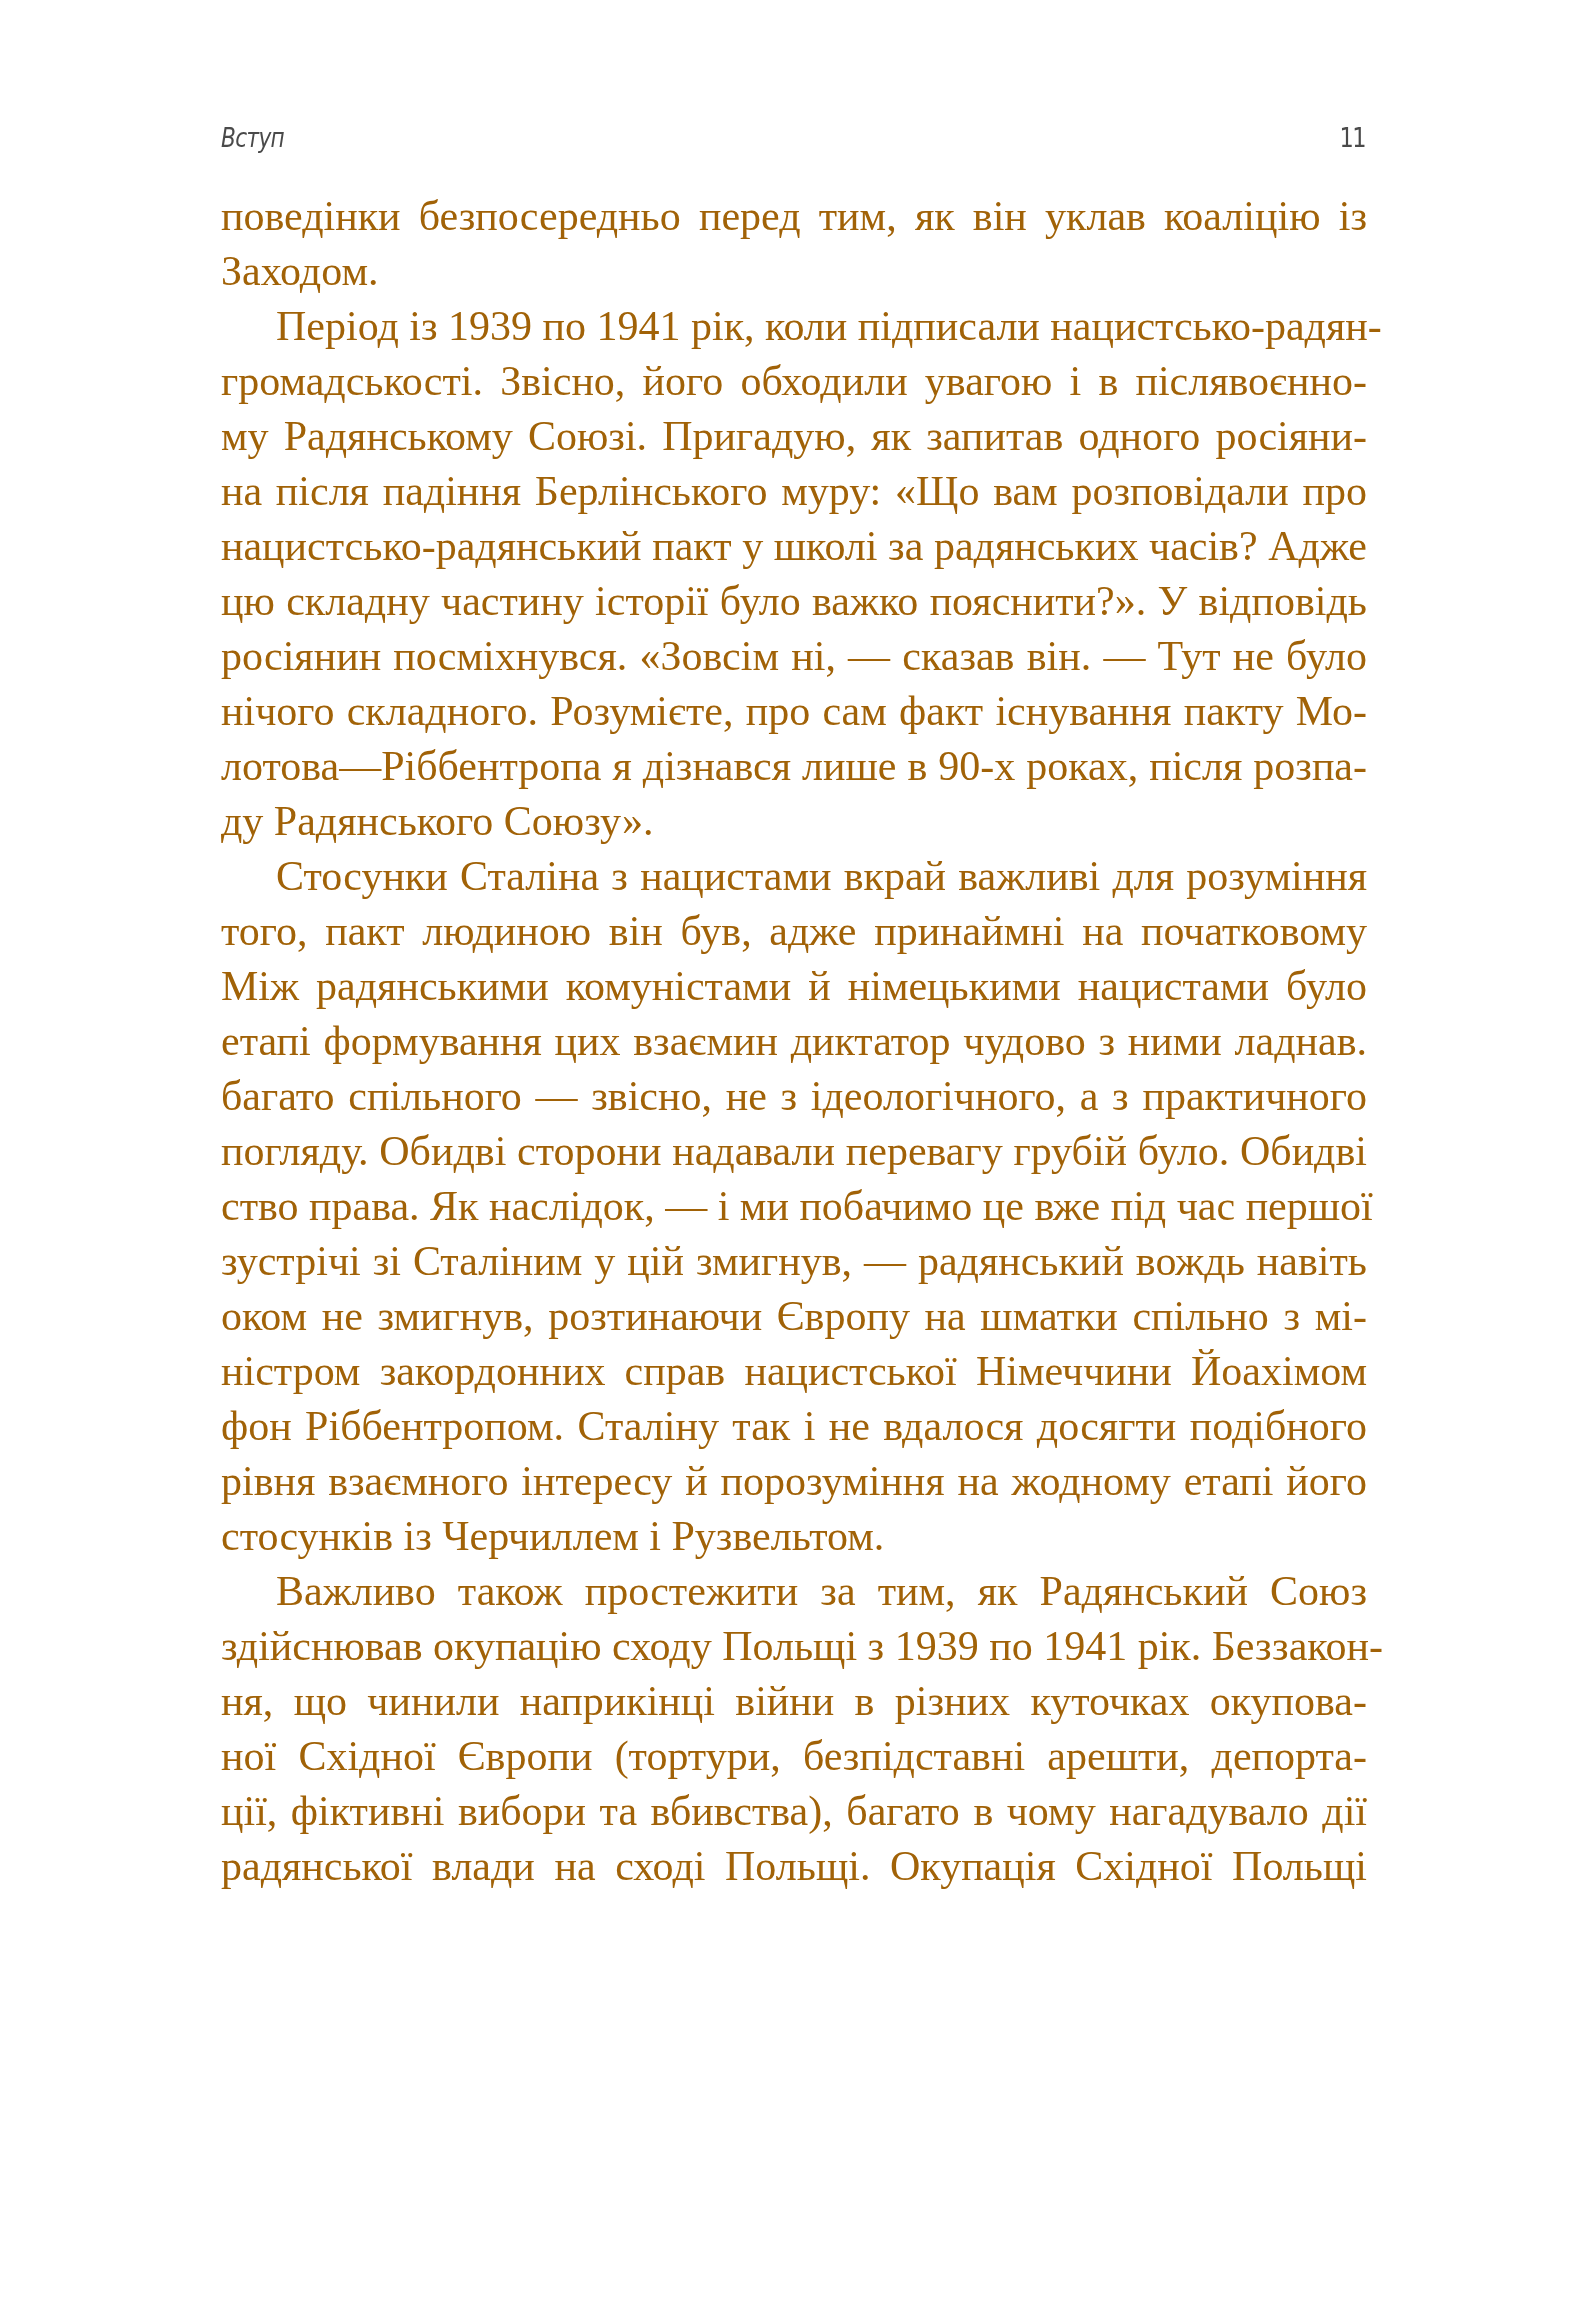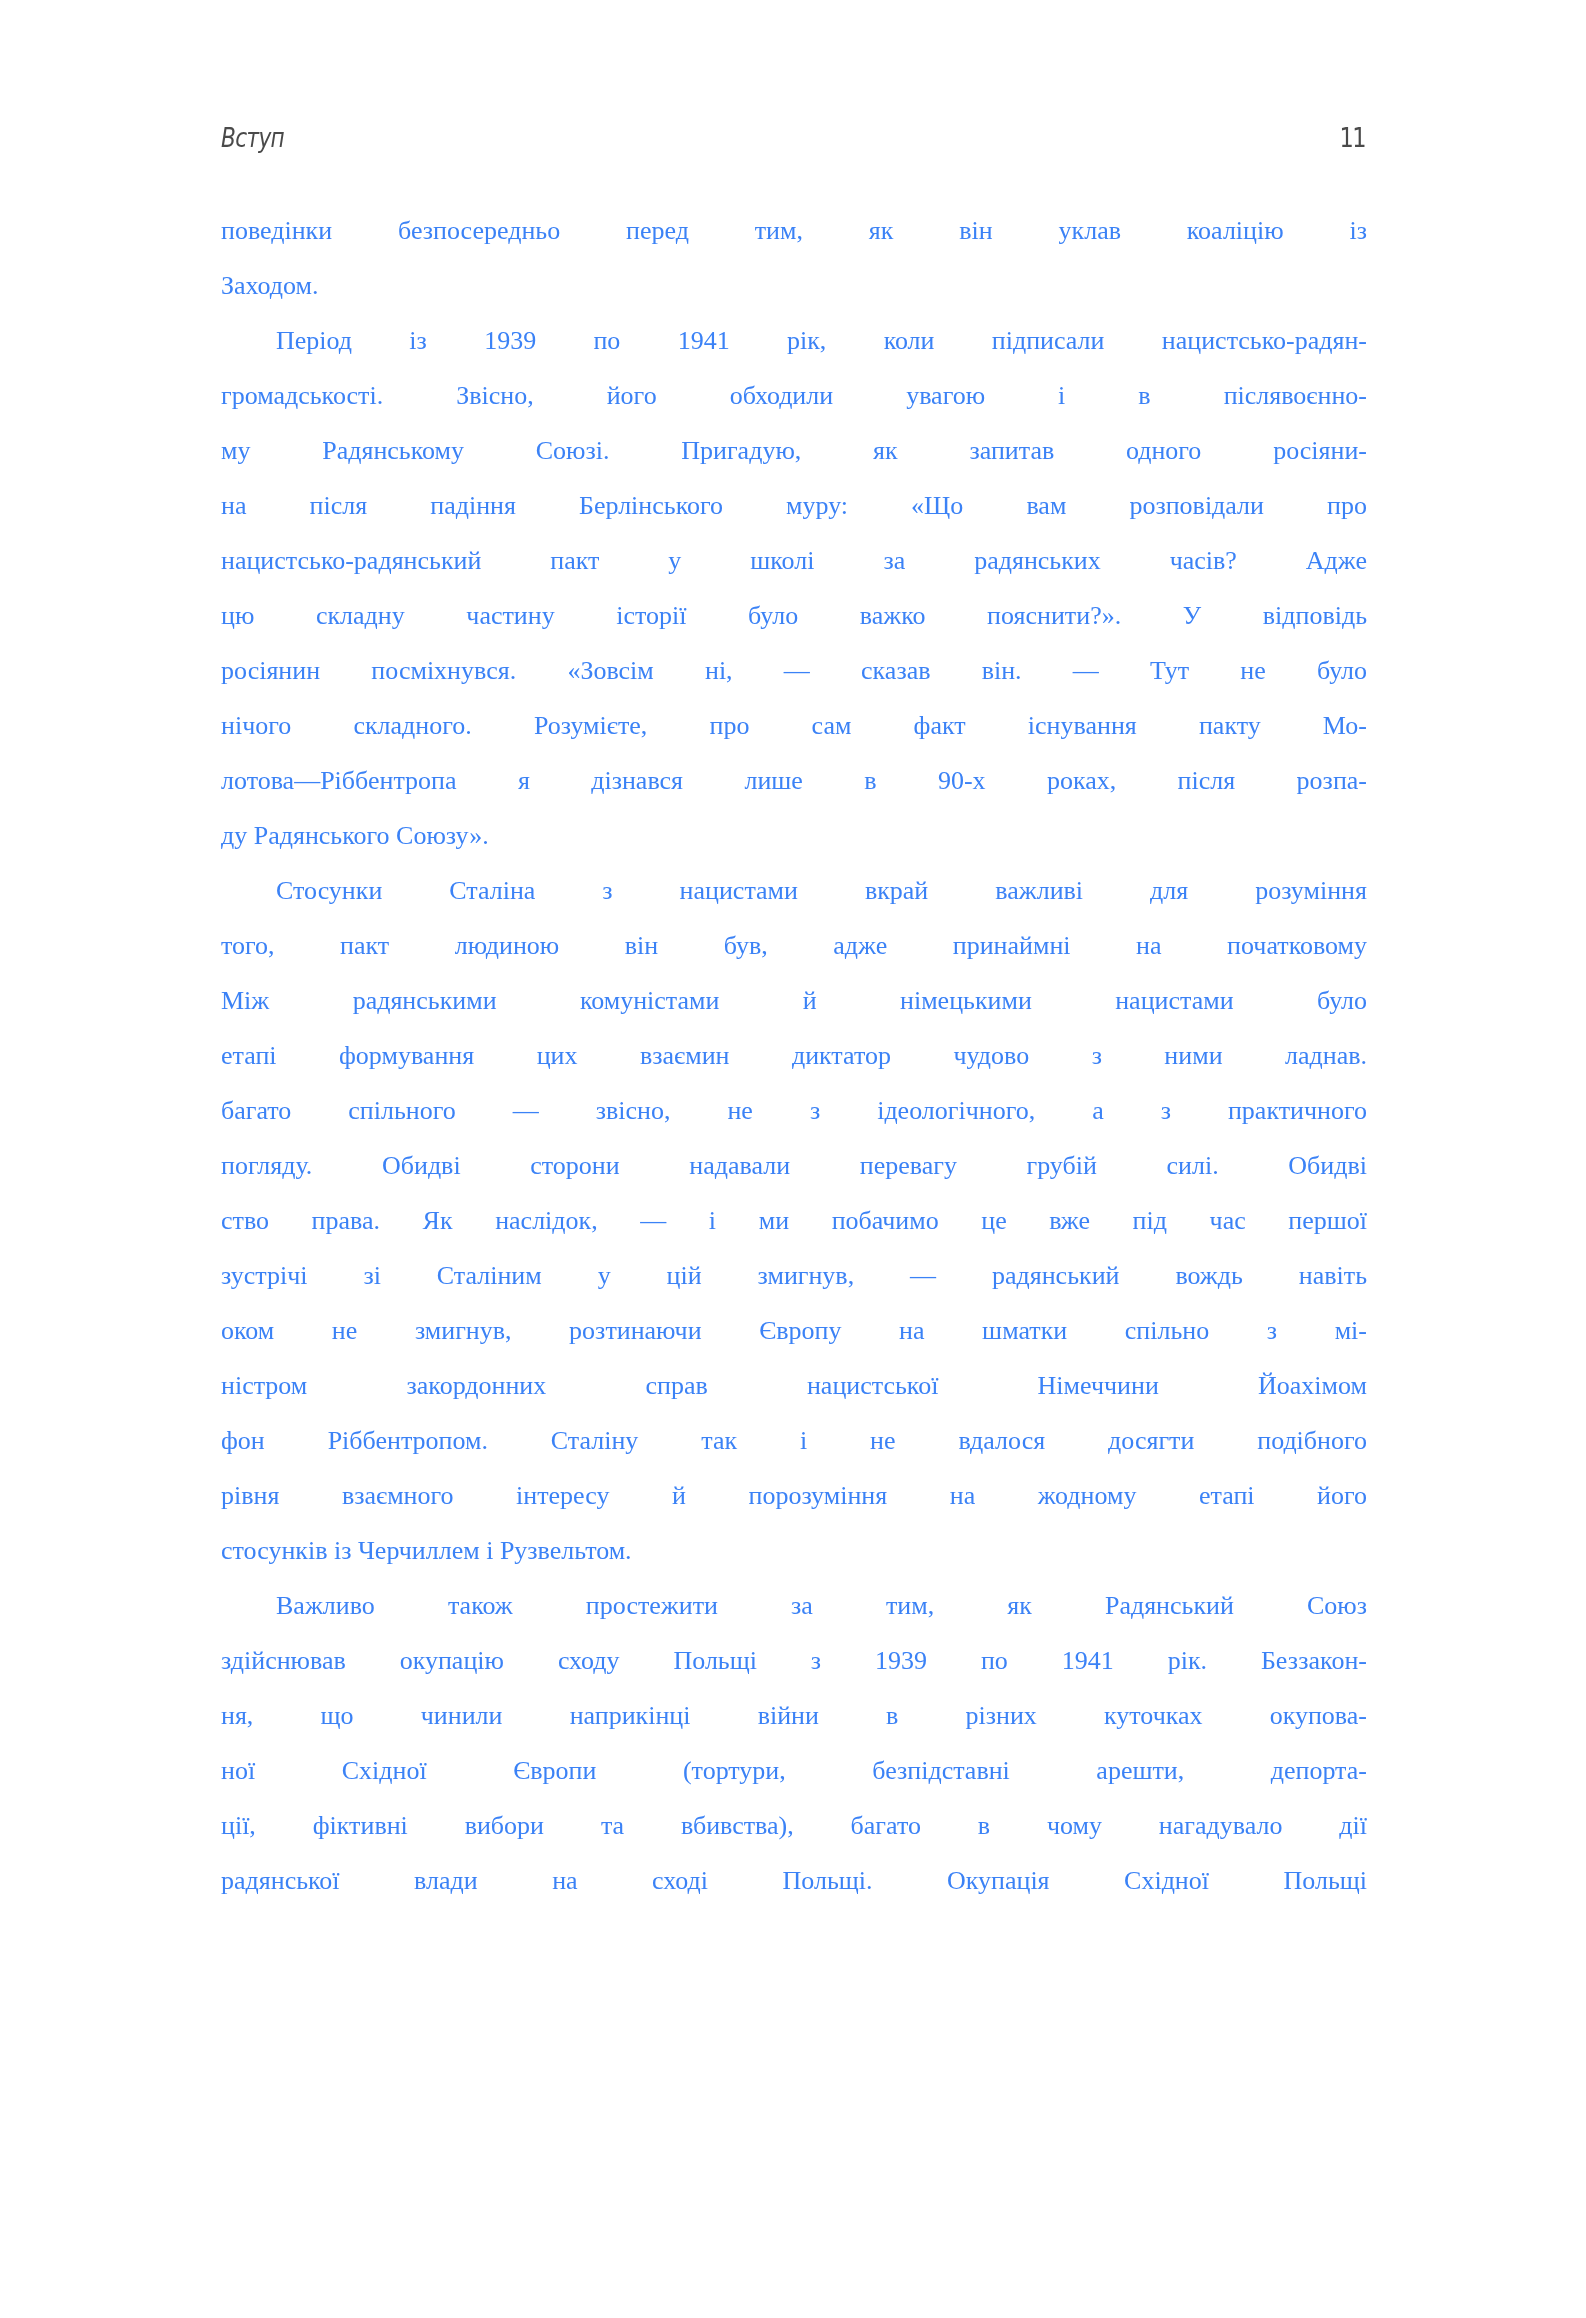--- a/index.html
+++ b/index.html
@@ -48,26 +48,26 @@
     font-size: 26.4px;
     line-height: 33px;
     color: #4a4a4a;
     letter-spacing: -1.7px;
     transform: scaleX(0.85);
     transform-origin: right center;
   }
   .body-text {
     position: absolute;
     left: 221px;
-    top: 203px;
+    top: 189px;
     width: 1146px;
     font-family: "Liberation Serif", "DejaVu Serif", serif;
-    font-size: 26px;
+    font-size: 42px;
     line-height: 55px;
-    color: #3b82f6;
+    color: #a16207;
   }
   .line {
     display: block;
     white-space: nowrap;
     height: 55px;
     text-align: justify;
     text-align-last: justify;
   }
   .line.last {
     text-align: right;
@@ -101,21 +101,21 @@
     <span class="line">росіянин посміхнувся. «Зовсім ні, — сказав він. — Тут не було</span>
     <span class="line">нічого складного. Розумієте, про сам факт існування пакту Мо-</span>
     <span class="line">лотова—Ріббентропа я дізнався лише в 90-х роках, після розпа-</span>
     <span class="line last">ду Радянського Союзу».</span>
 
     <span class="line indent">Стосунки Сталіна з нацистами вкрай важливі для розуміння</span>
     <span class="line">того, пакт людиною він був, адже принаймні на початковому</span>
     <span class="line">Між радянськими комуністами й німецькими нацистами було</span>
     <span class="line">етапі формування цих взаємин диктатор чудово з ними ладнав.</span>
     <span class="line">багато спільного — звісно, не з ідеологічного, а з практичного</span>
-    <span class="line">погляду. Обидві сторони надавали перевагу грубій силі. Обидві</span>
+    <span class="line">погляду. Обидві сторони надавали перевагу грубій було. Обидві</span>
     <span class="line">ство права. Як наслідок, — і ми побачимо це вже під час першої</span>
     <span class="line">зустрічі зі Сталіним у цій змигнув, — радянський вождь навіть</span>
     <span class="line">оком не змигнув, розтинаючи Європу на шматки спільно з мі-</span>
     <span class="line">ністром закордонних справ нацистської Німеччини Йоахімом</span>
     <span class="line">фон Ріббентропом. Сталіну так і не вдалося досягти подібного</span>
     <span class="line">рівня взаємного інтересу й порозуміння на жодному етапі його</span>
     <span class="line last">стосунків із Черчиллем і Рузвельтом.</span>
 
     <span class="line indent">Важливо також простежити за тим, як Радянський Союз</span>
     <span class="line">здійснював окупацію сходу Польщі з 1939 по 1941 рік. Беззакон-</span>

